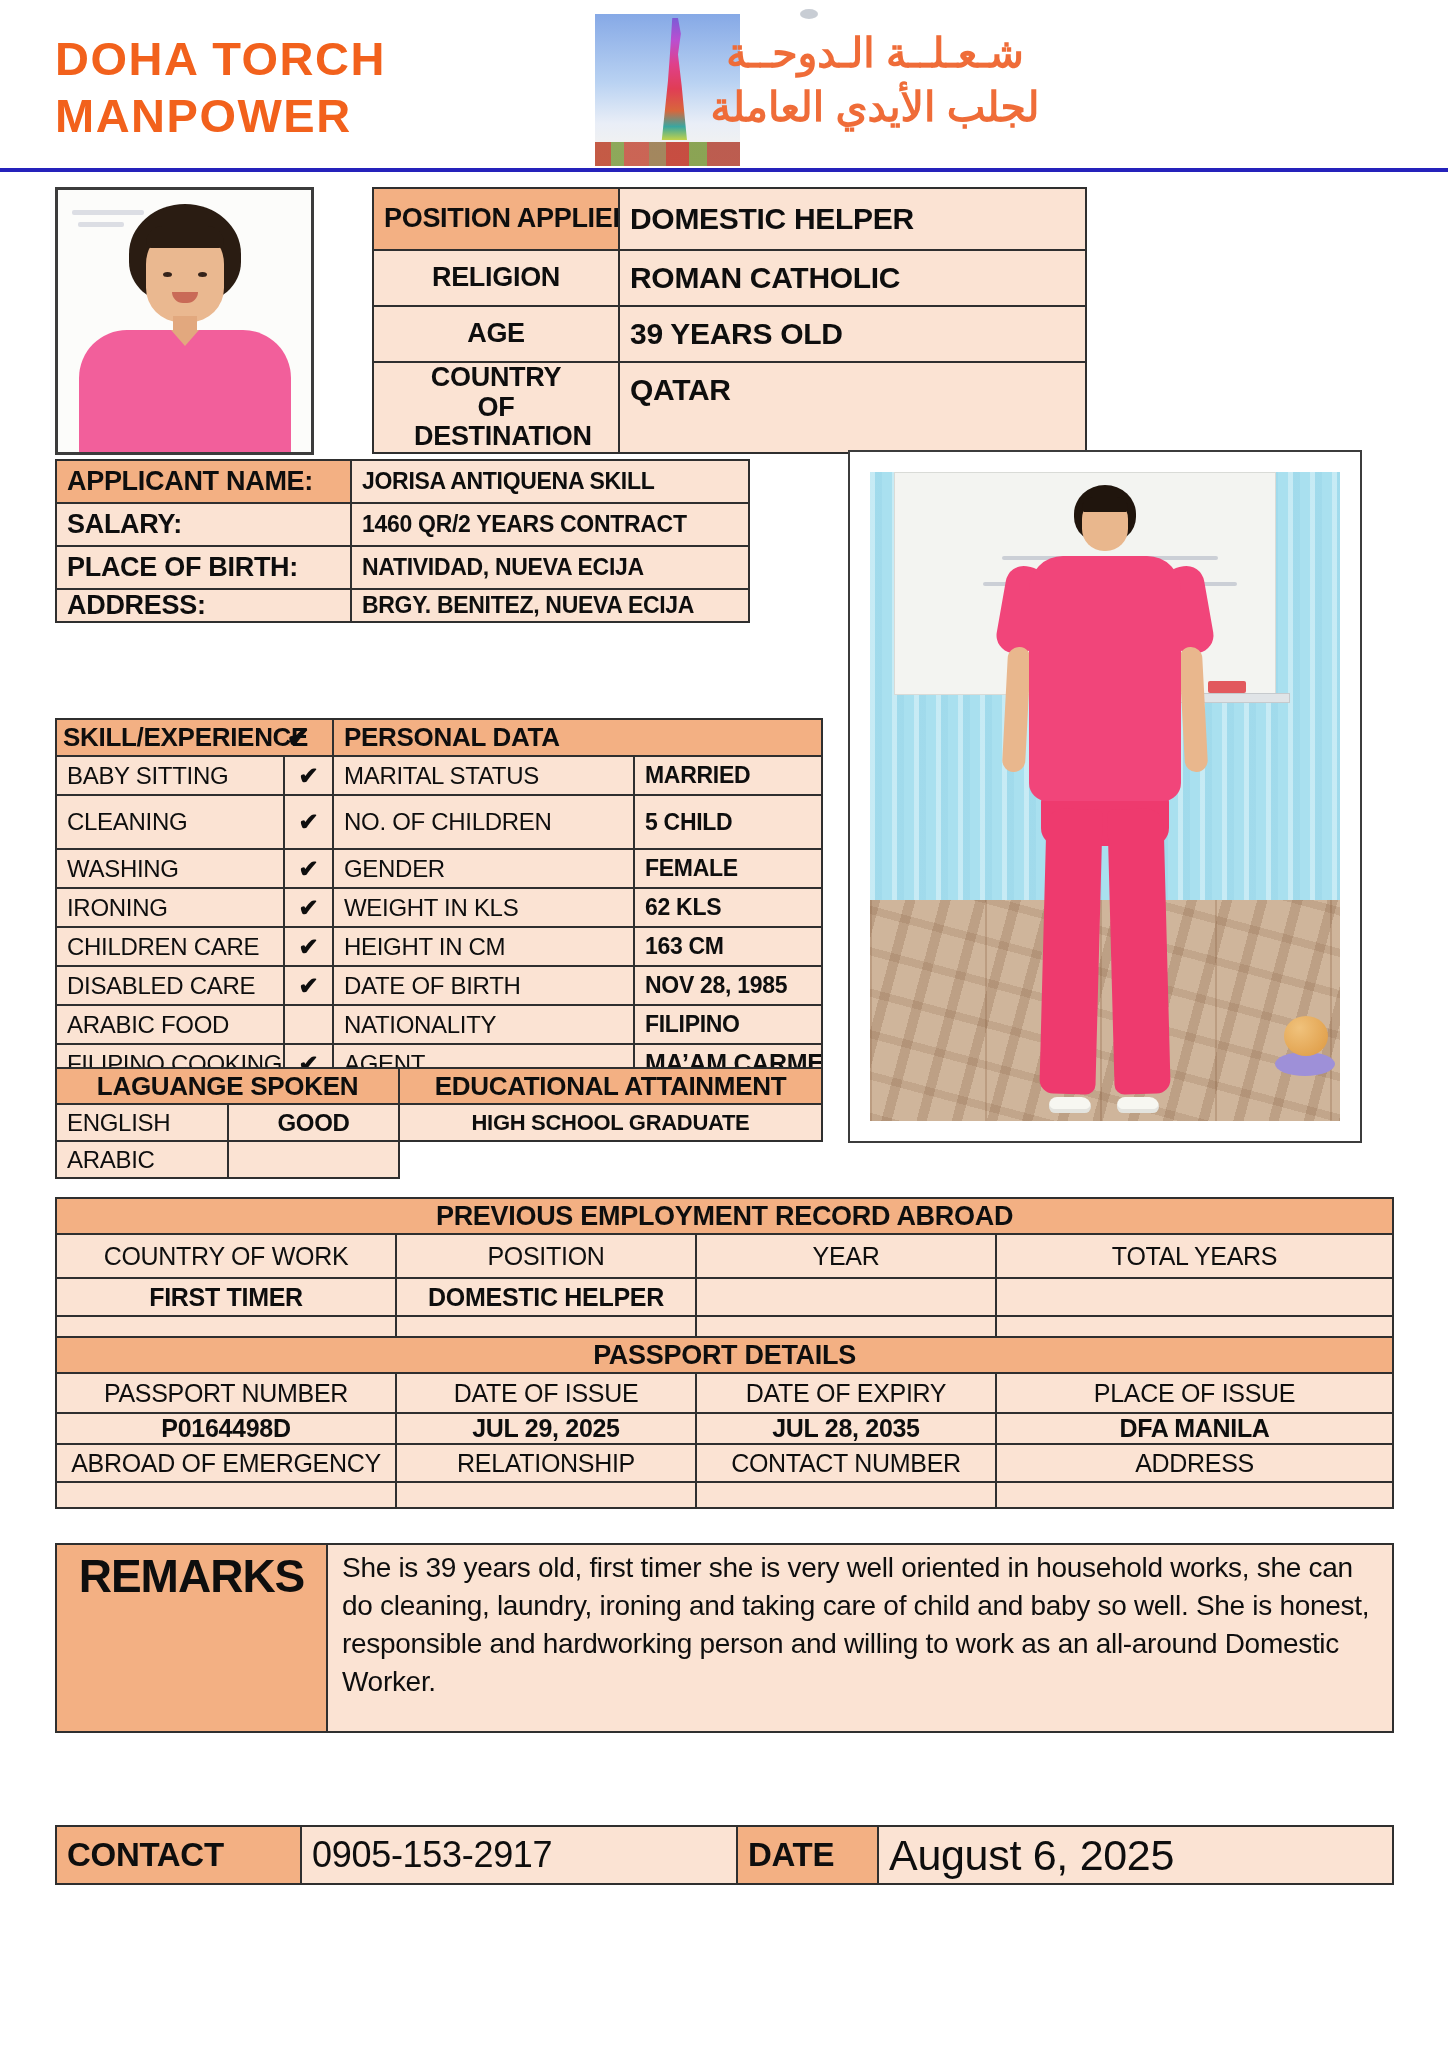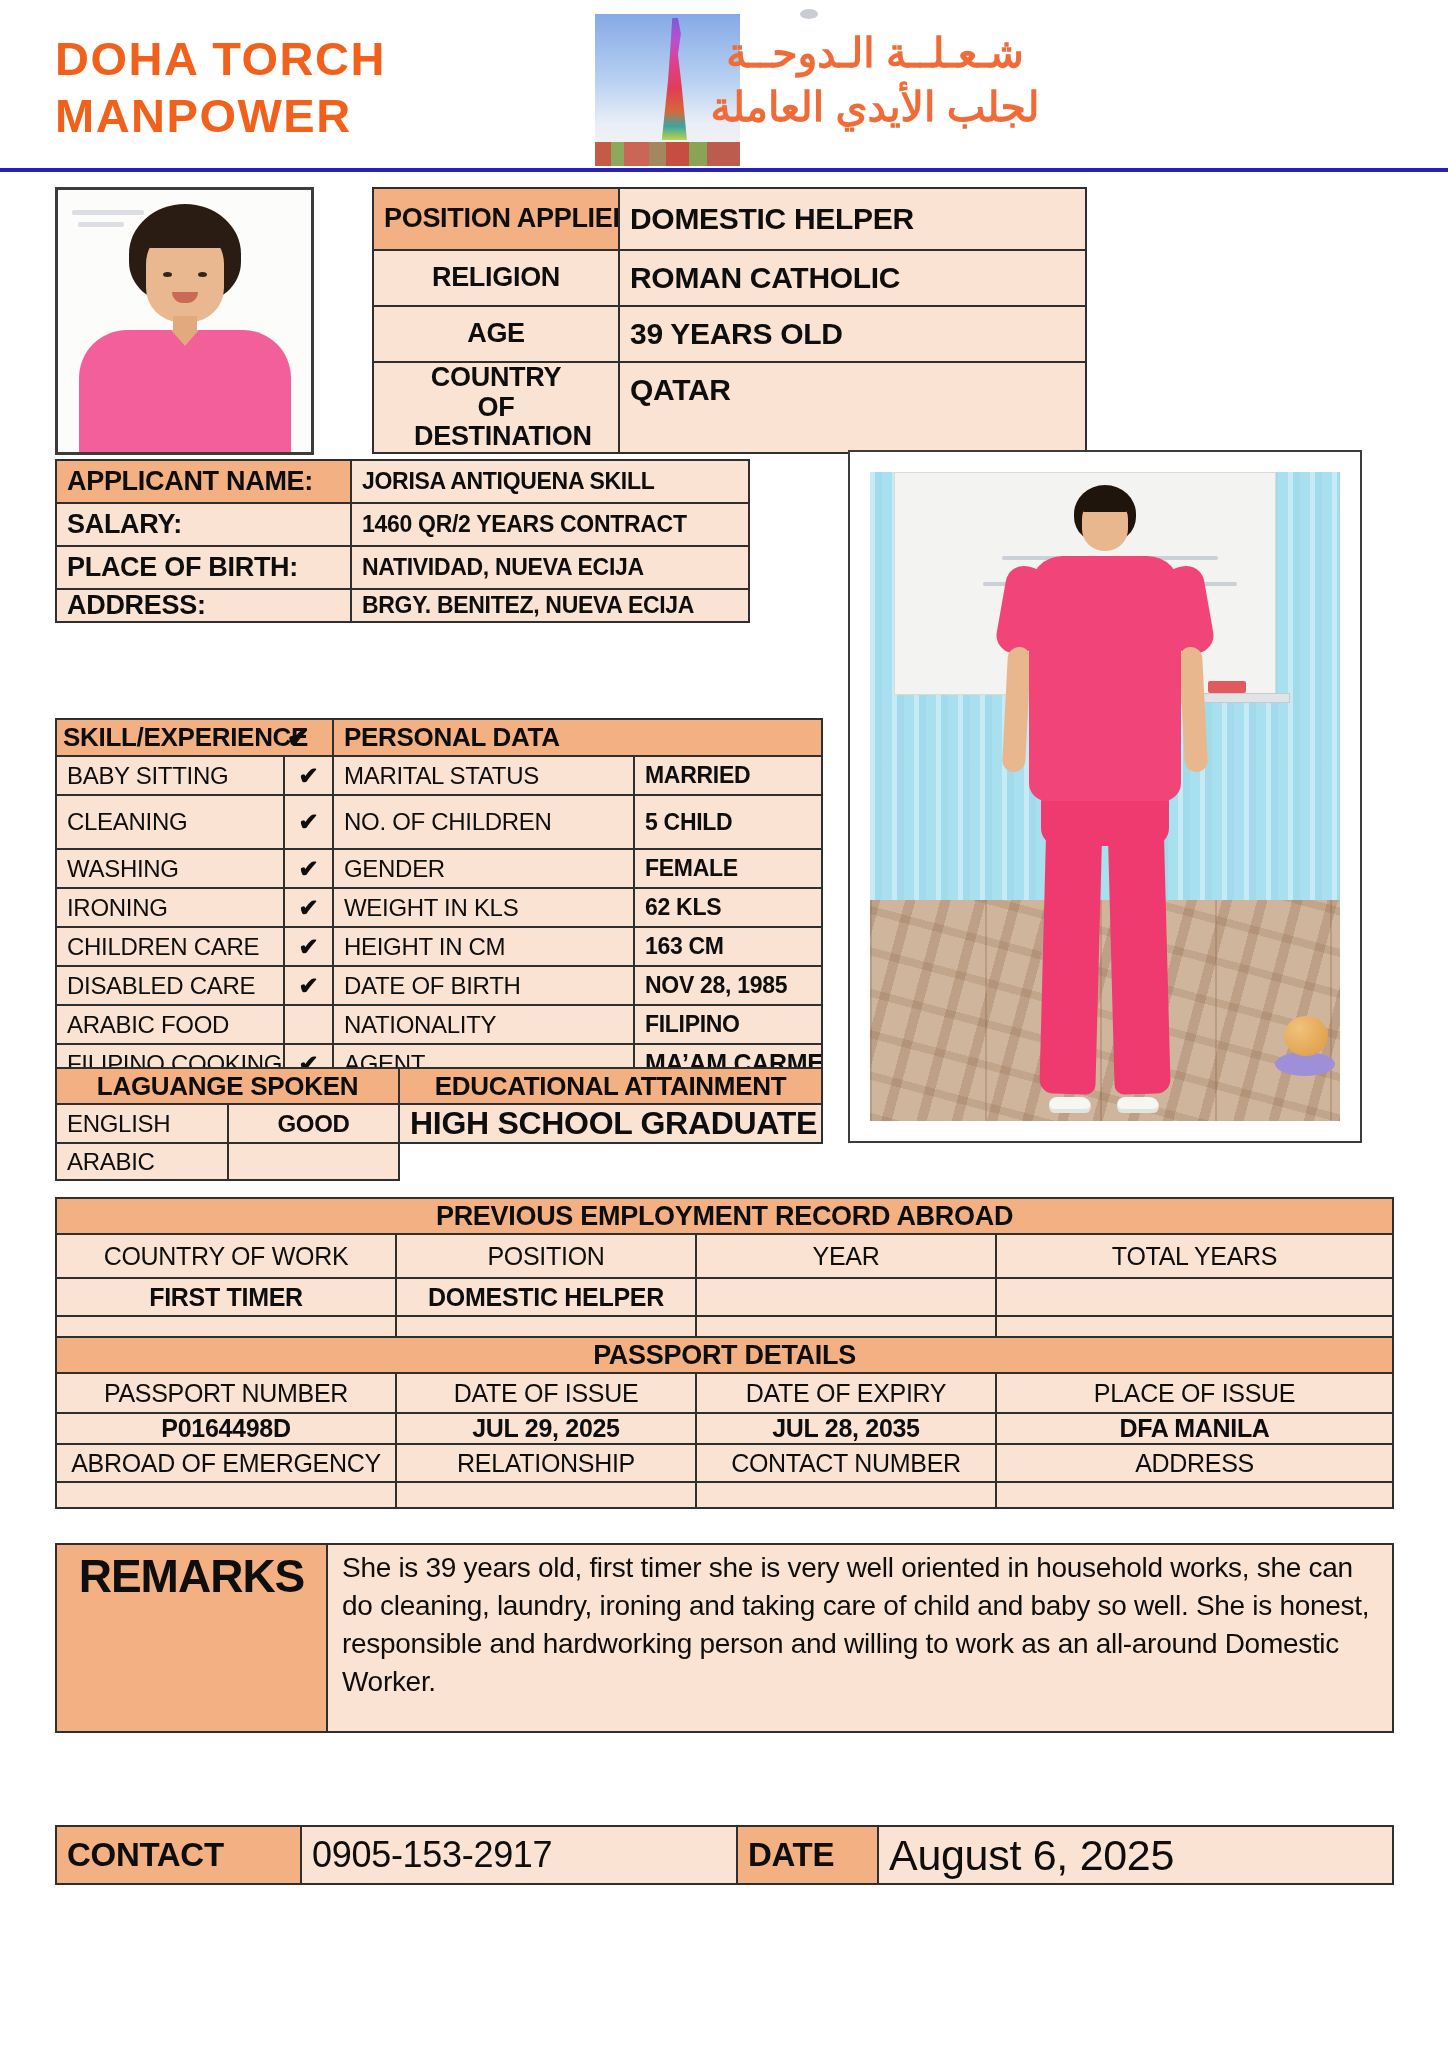--- a/index.html
+++ b/index.html
@@ -89,21 +89,21 @@
   .sp-t{left:55px;top:718px;width:766px;}
   .sp-t td{font-size:24px;}
   .sp-t td.hrow{padding:0 6px;}
   .sp-t td.pval{font-weight:bold;font-size:23px;}
   .sp-t td.pval-sm{font-weight:bold;font-size:25px;}
   .sp-t td.phead{font-weight:bold;font-size:26px;}
 
   .lang-t{left:55px;top:1067px;width:766px;}
   .lang-t td.hd{font-weight:bold;font-size:26px;text-align:center;}
   .lang-t td.gv{font-weight:bold;text-align:center;}
-  .lang-t td.ev{font-weight:bold;font-size:32px;text-align:center;}
+  .lang-t td.ev{font-weight:bold;font-size:22px;text-align:center;}
 
   .emp-t{left:55px;top:1197px;width:1337px;}
   .emp-t td{text-align:center;font-size:25px;}
   .emp-t td.title{font-weight:bold;font-size:27px;}
   .emp-t td.data{font-weight:bold;}
 
   .pass-t{left:55px;top:1336px;width:1337px;}
   .pass-t td{text-align:center;font-size:25px;}
   .pass-t td.title{font-weight:bold;font-size:27px;}
   .pass-t td.data{font-weight:bold;}

